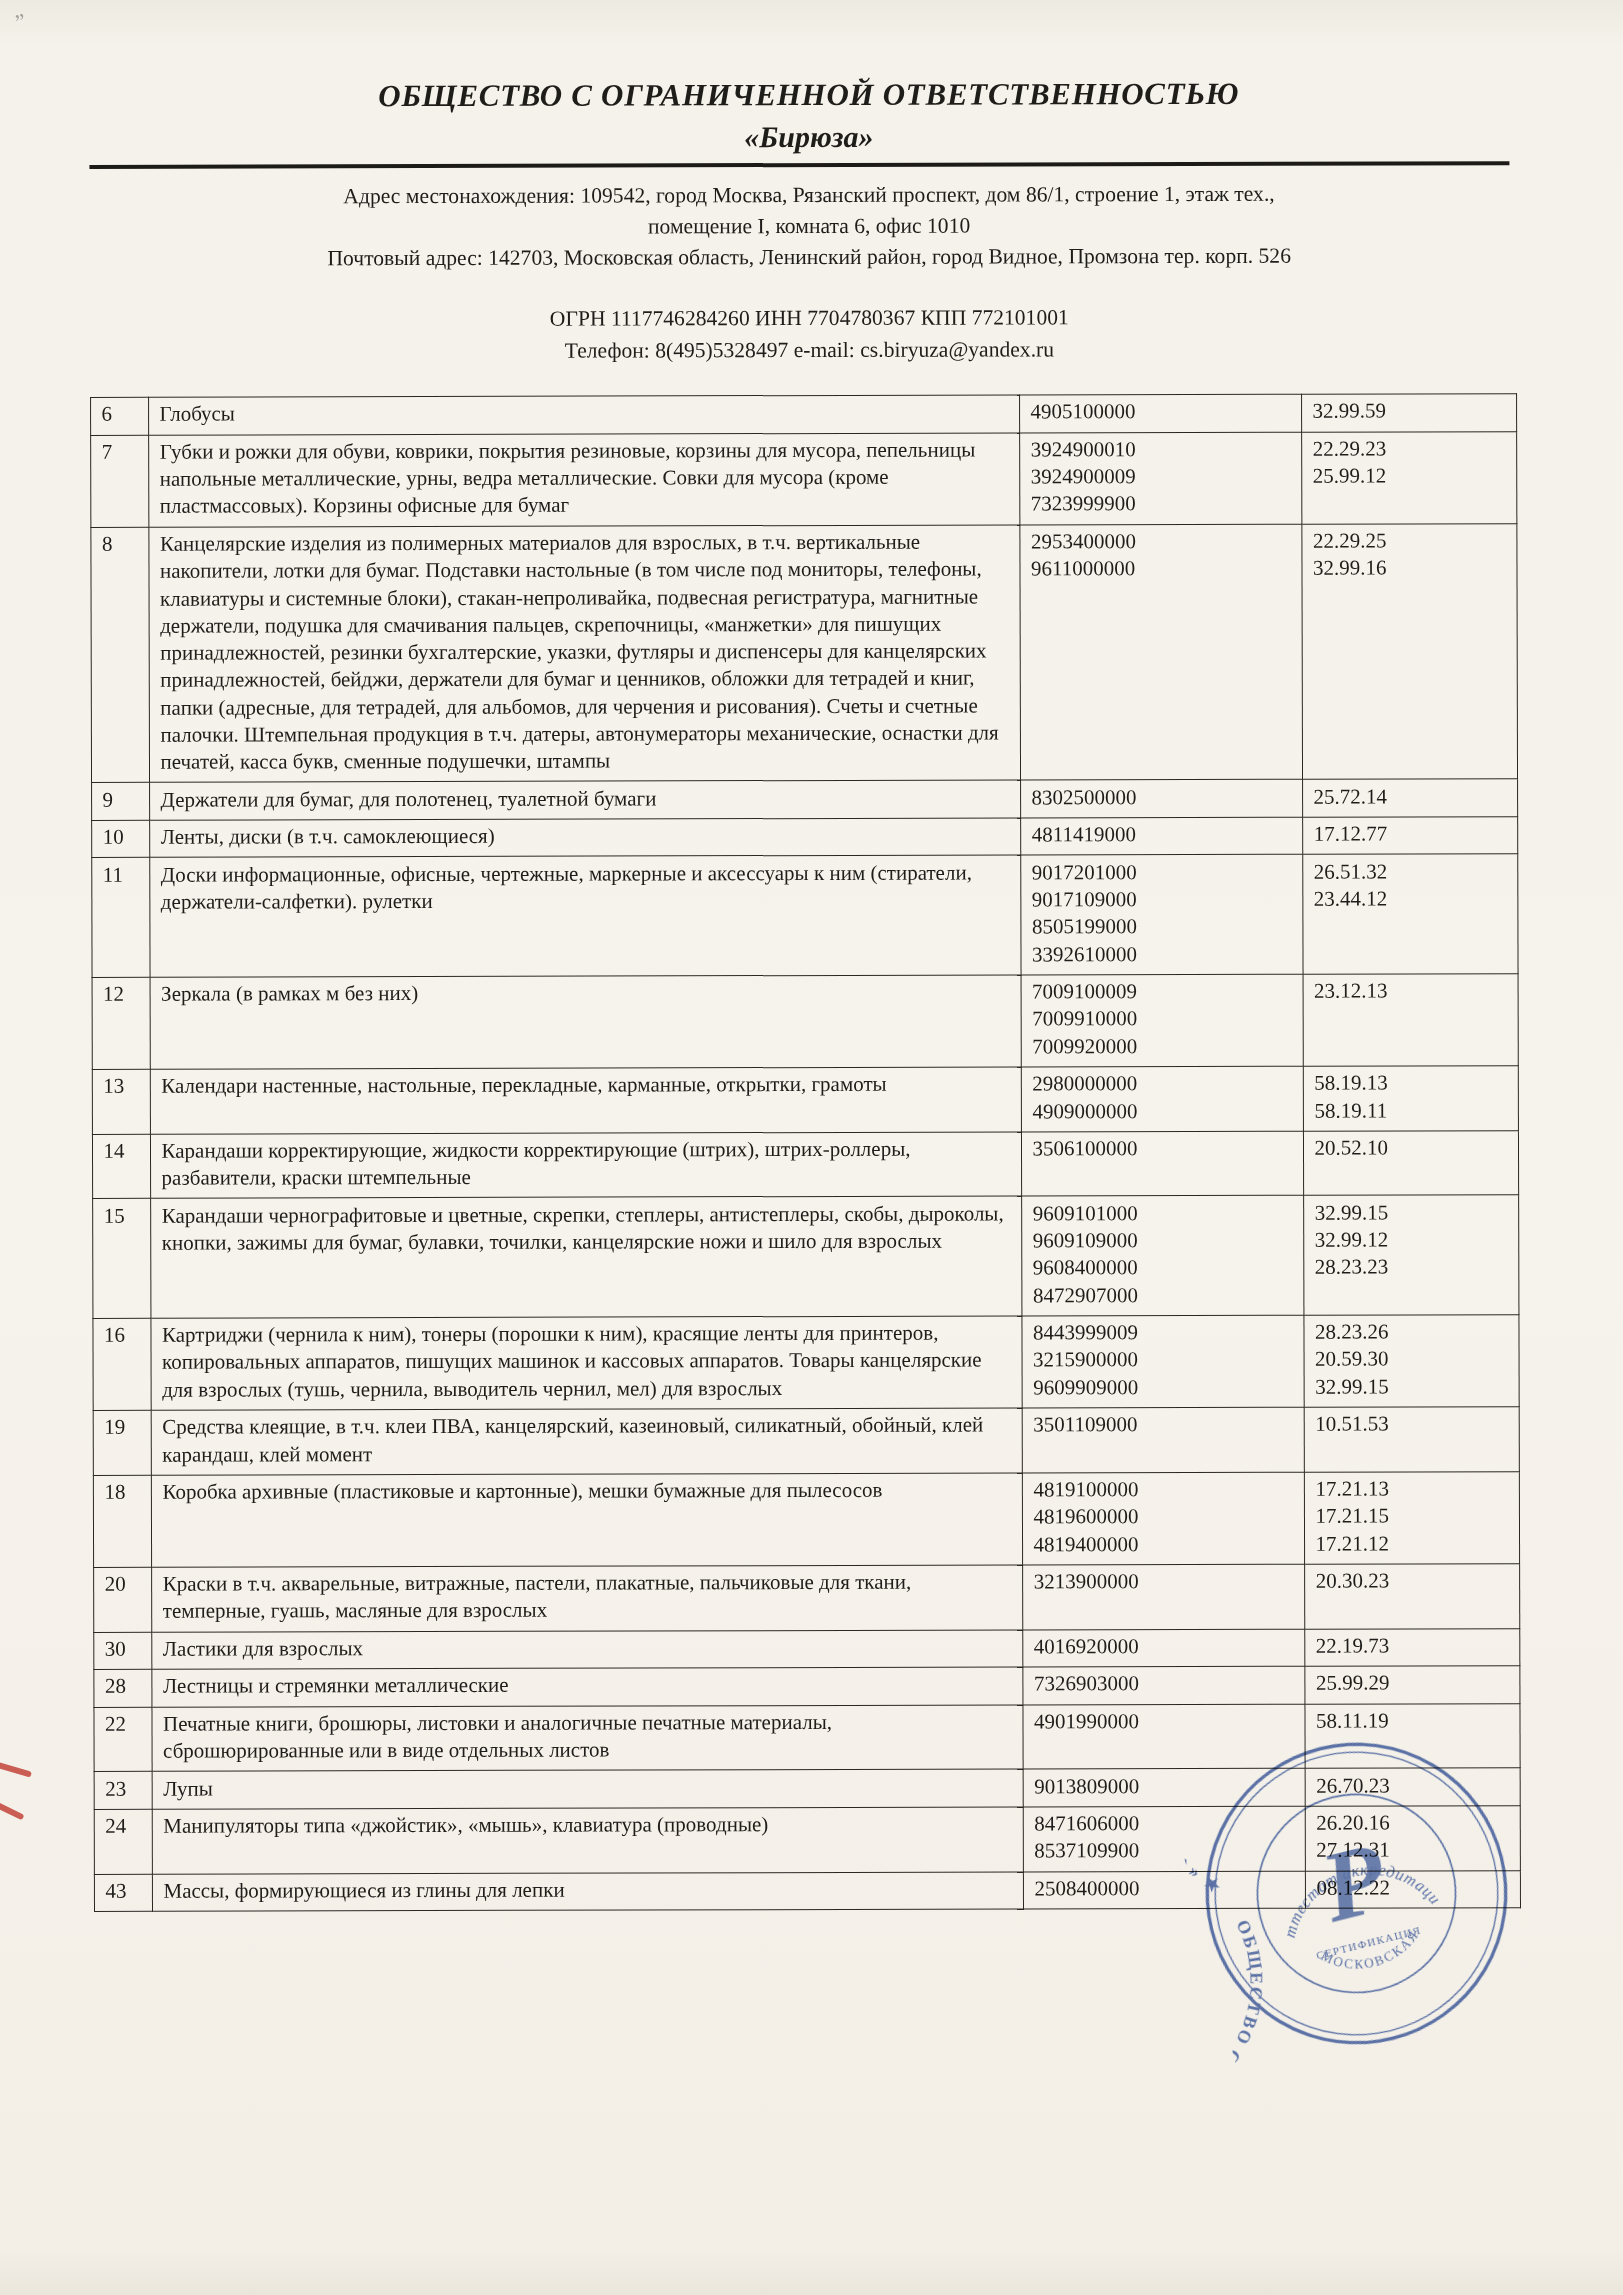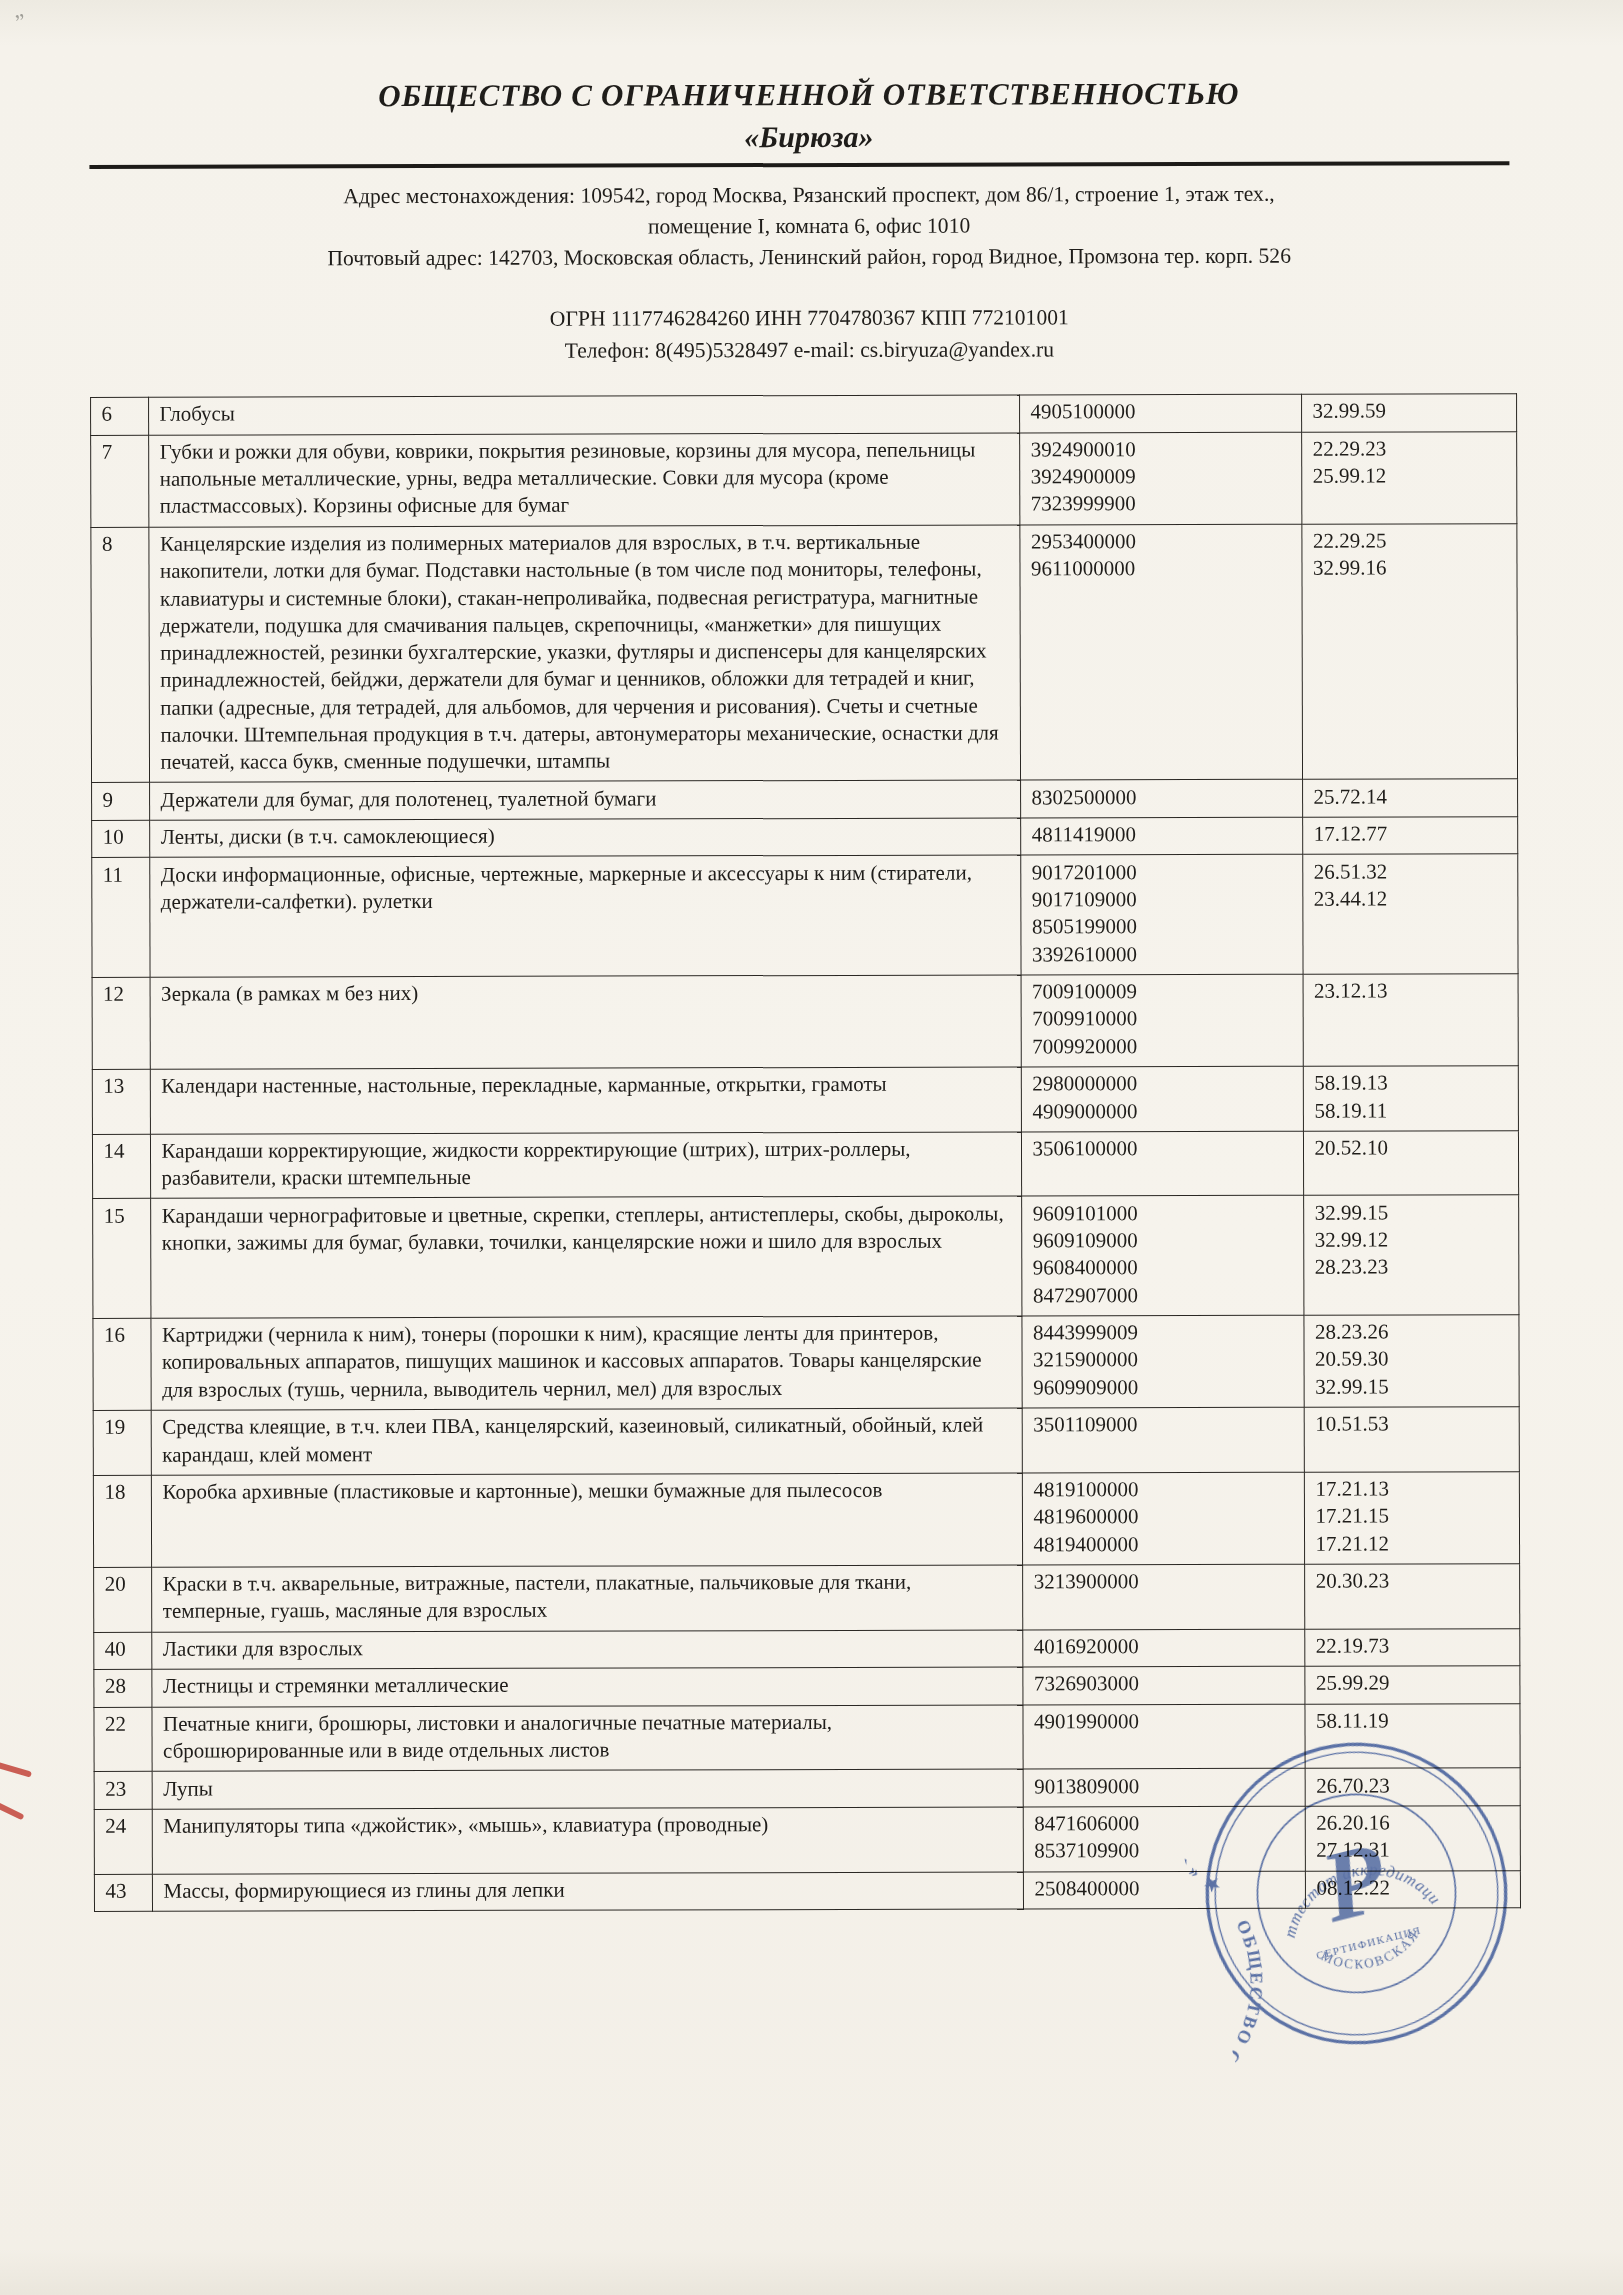--- a/index.html
+++ b/index.html
@@ -196,21 +196,21 @@
 17.21.15
 17.21.12</td>
         </tr>
           <tr style="">
           <td class="td-num">20</td>
           <td class="td-desc">Краски в т.ч. акварельные, витражные, пастели, плакатные, пальчиковые для ткани, темперные, гуашь, масляные  для взрослых</td>
           <td class="td-codes">3213900000</td>
           <td class="td-okpd">20.30.23</td>
         </tr>
           <tr style="">
-          <td class="td-num">40</td>
+          <td class="td-num">30</td>
           <td class="td-desc">Ластики для взрослых</td>
           <td class="td-codes">4016920000</td>
           <td class="td-okpd">22.19.73</td>
         </tr>
           <tr style="">
           <td class="td-num">28</td>
           <td class="td-desc">Лестницы и стремянки металлические</td>
           <td class="td-codes">7326903000</td>
           <td class="td-okpd">25.99.29</td>
         </tr>

